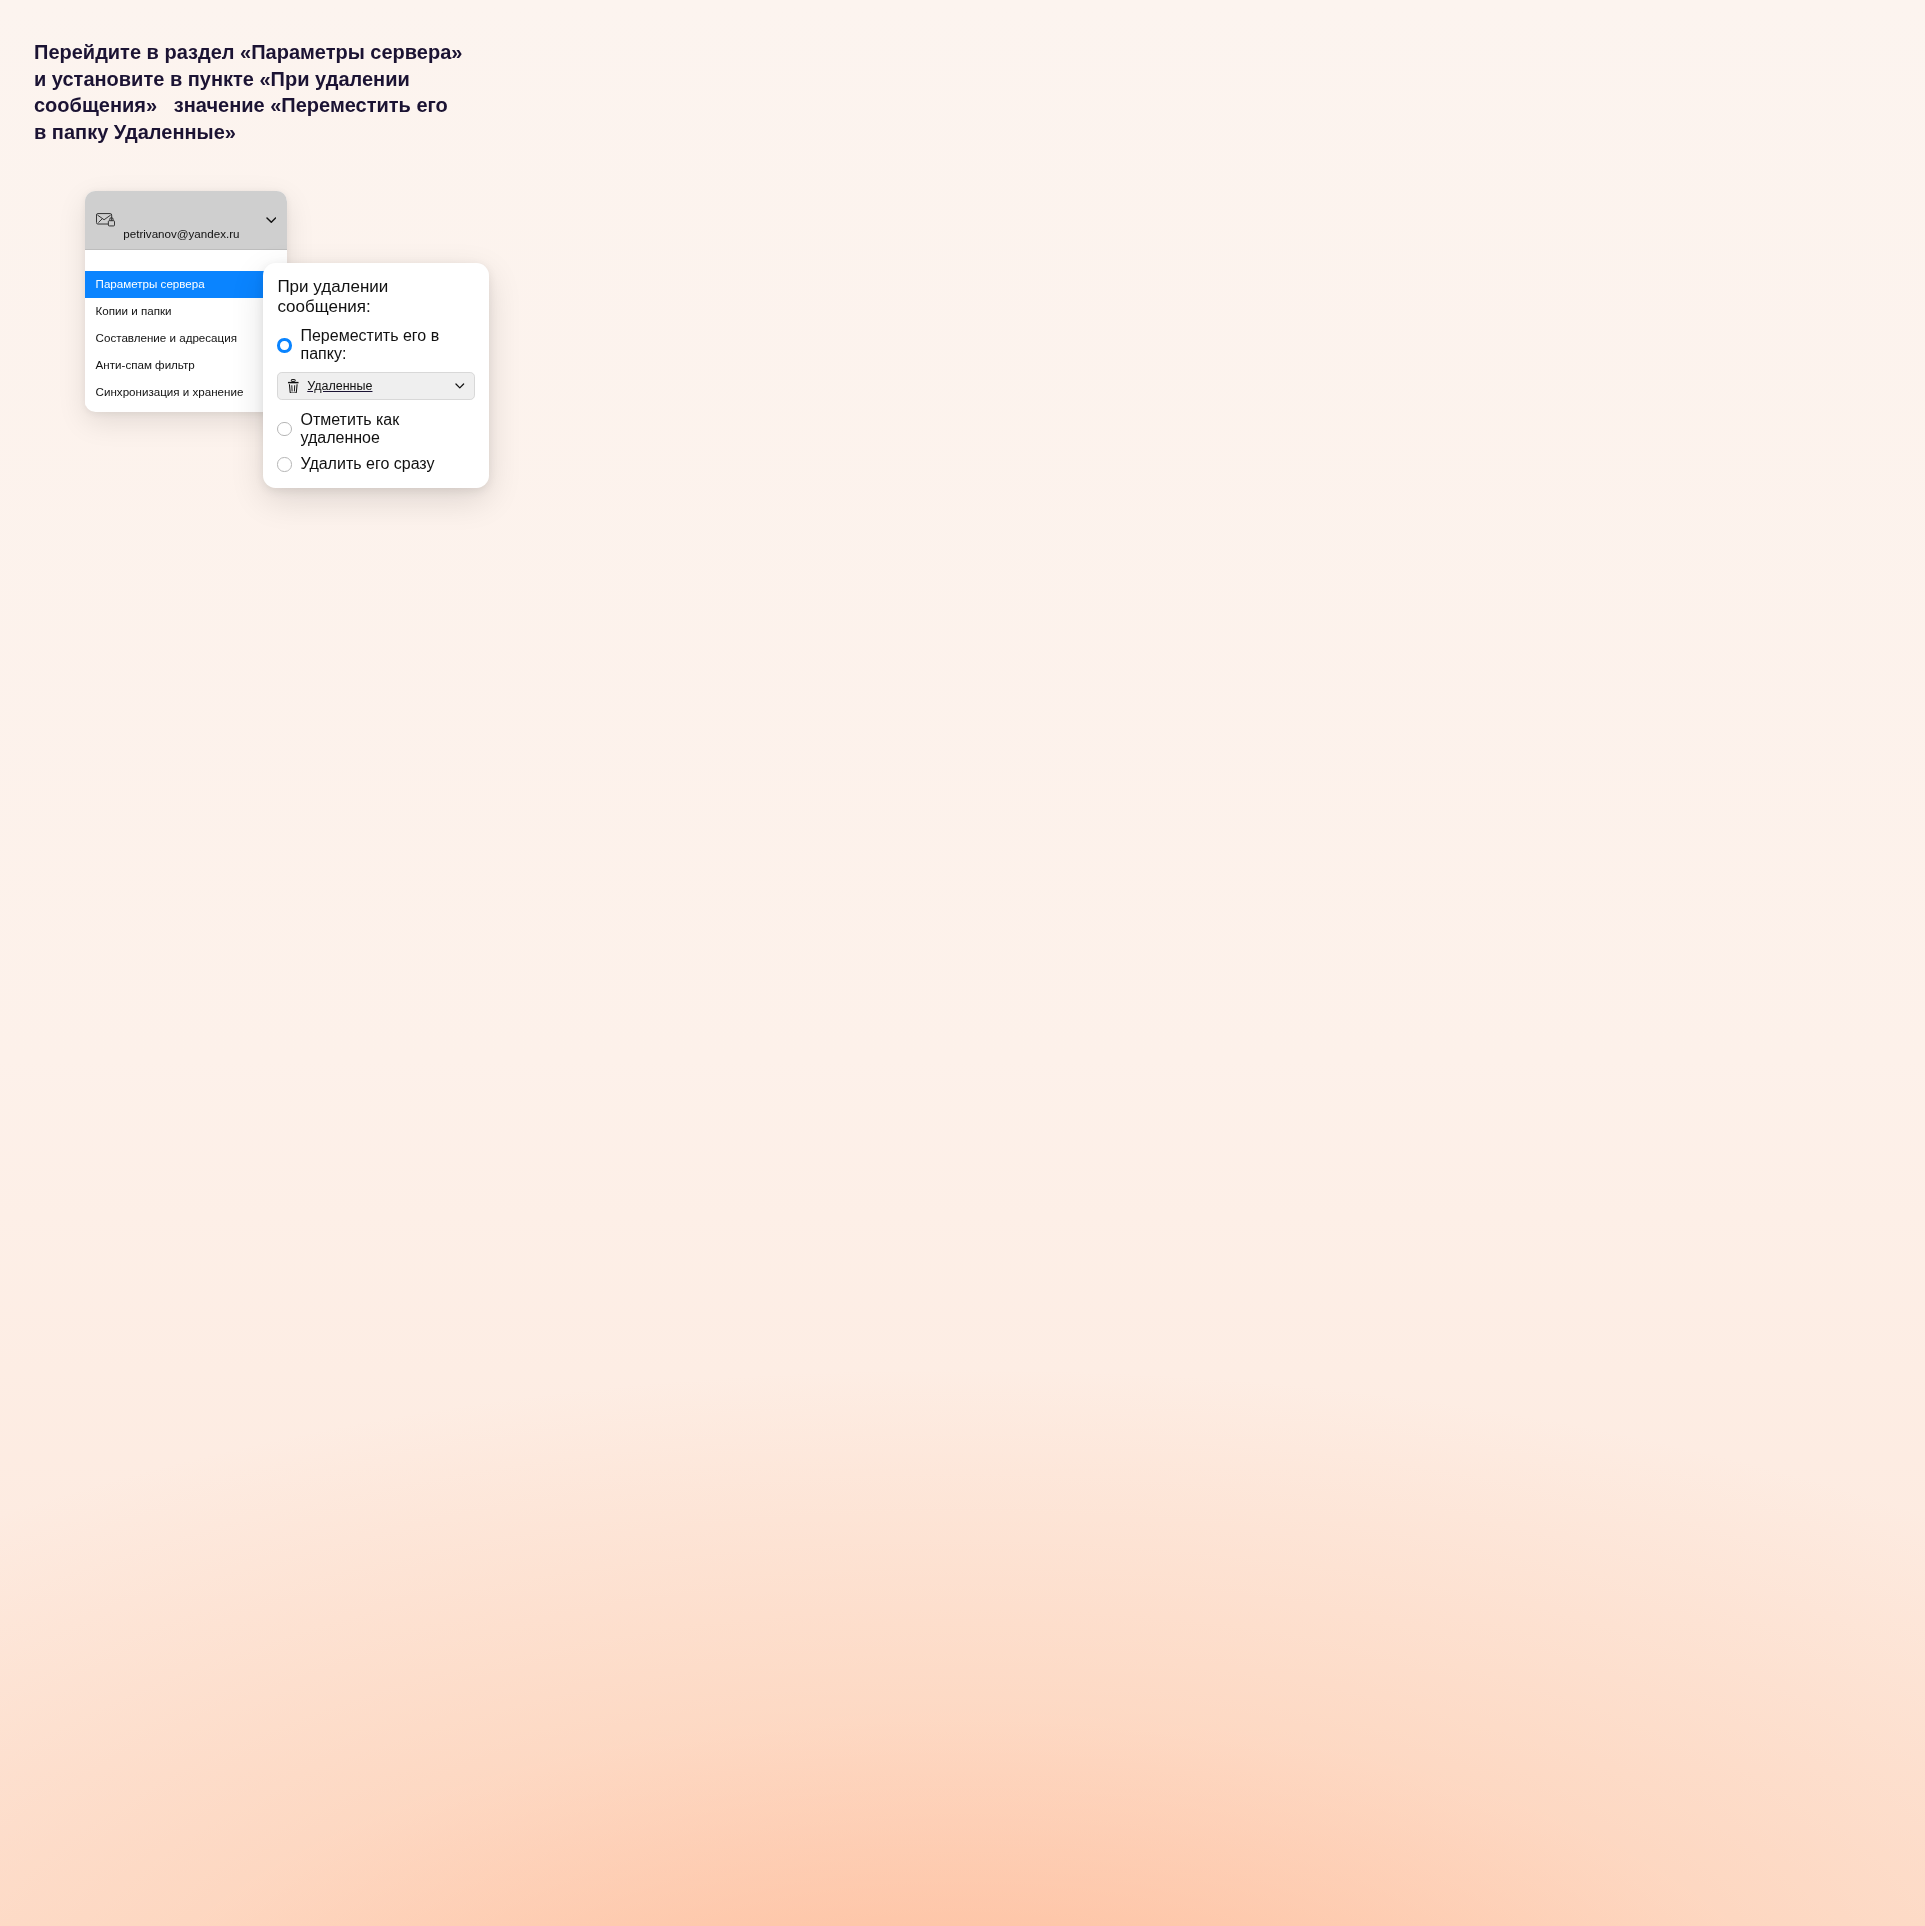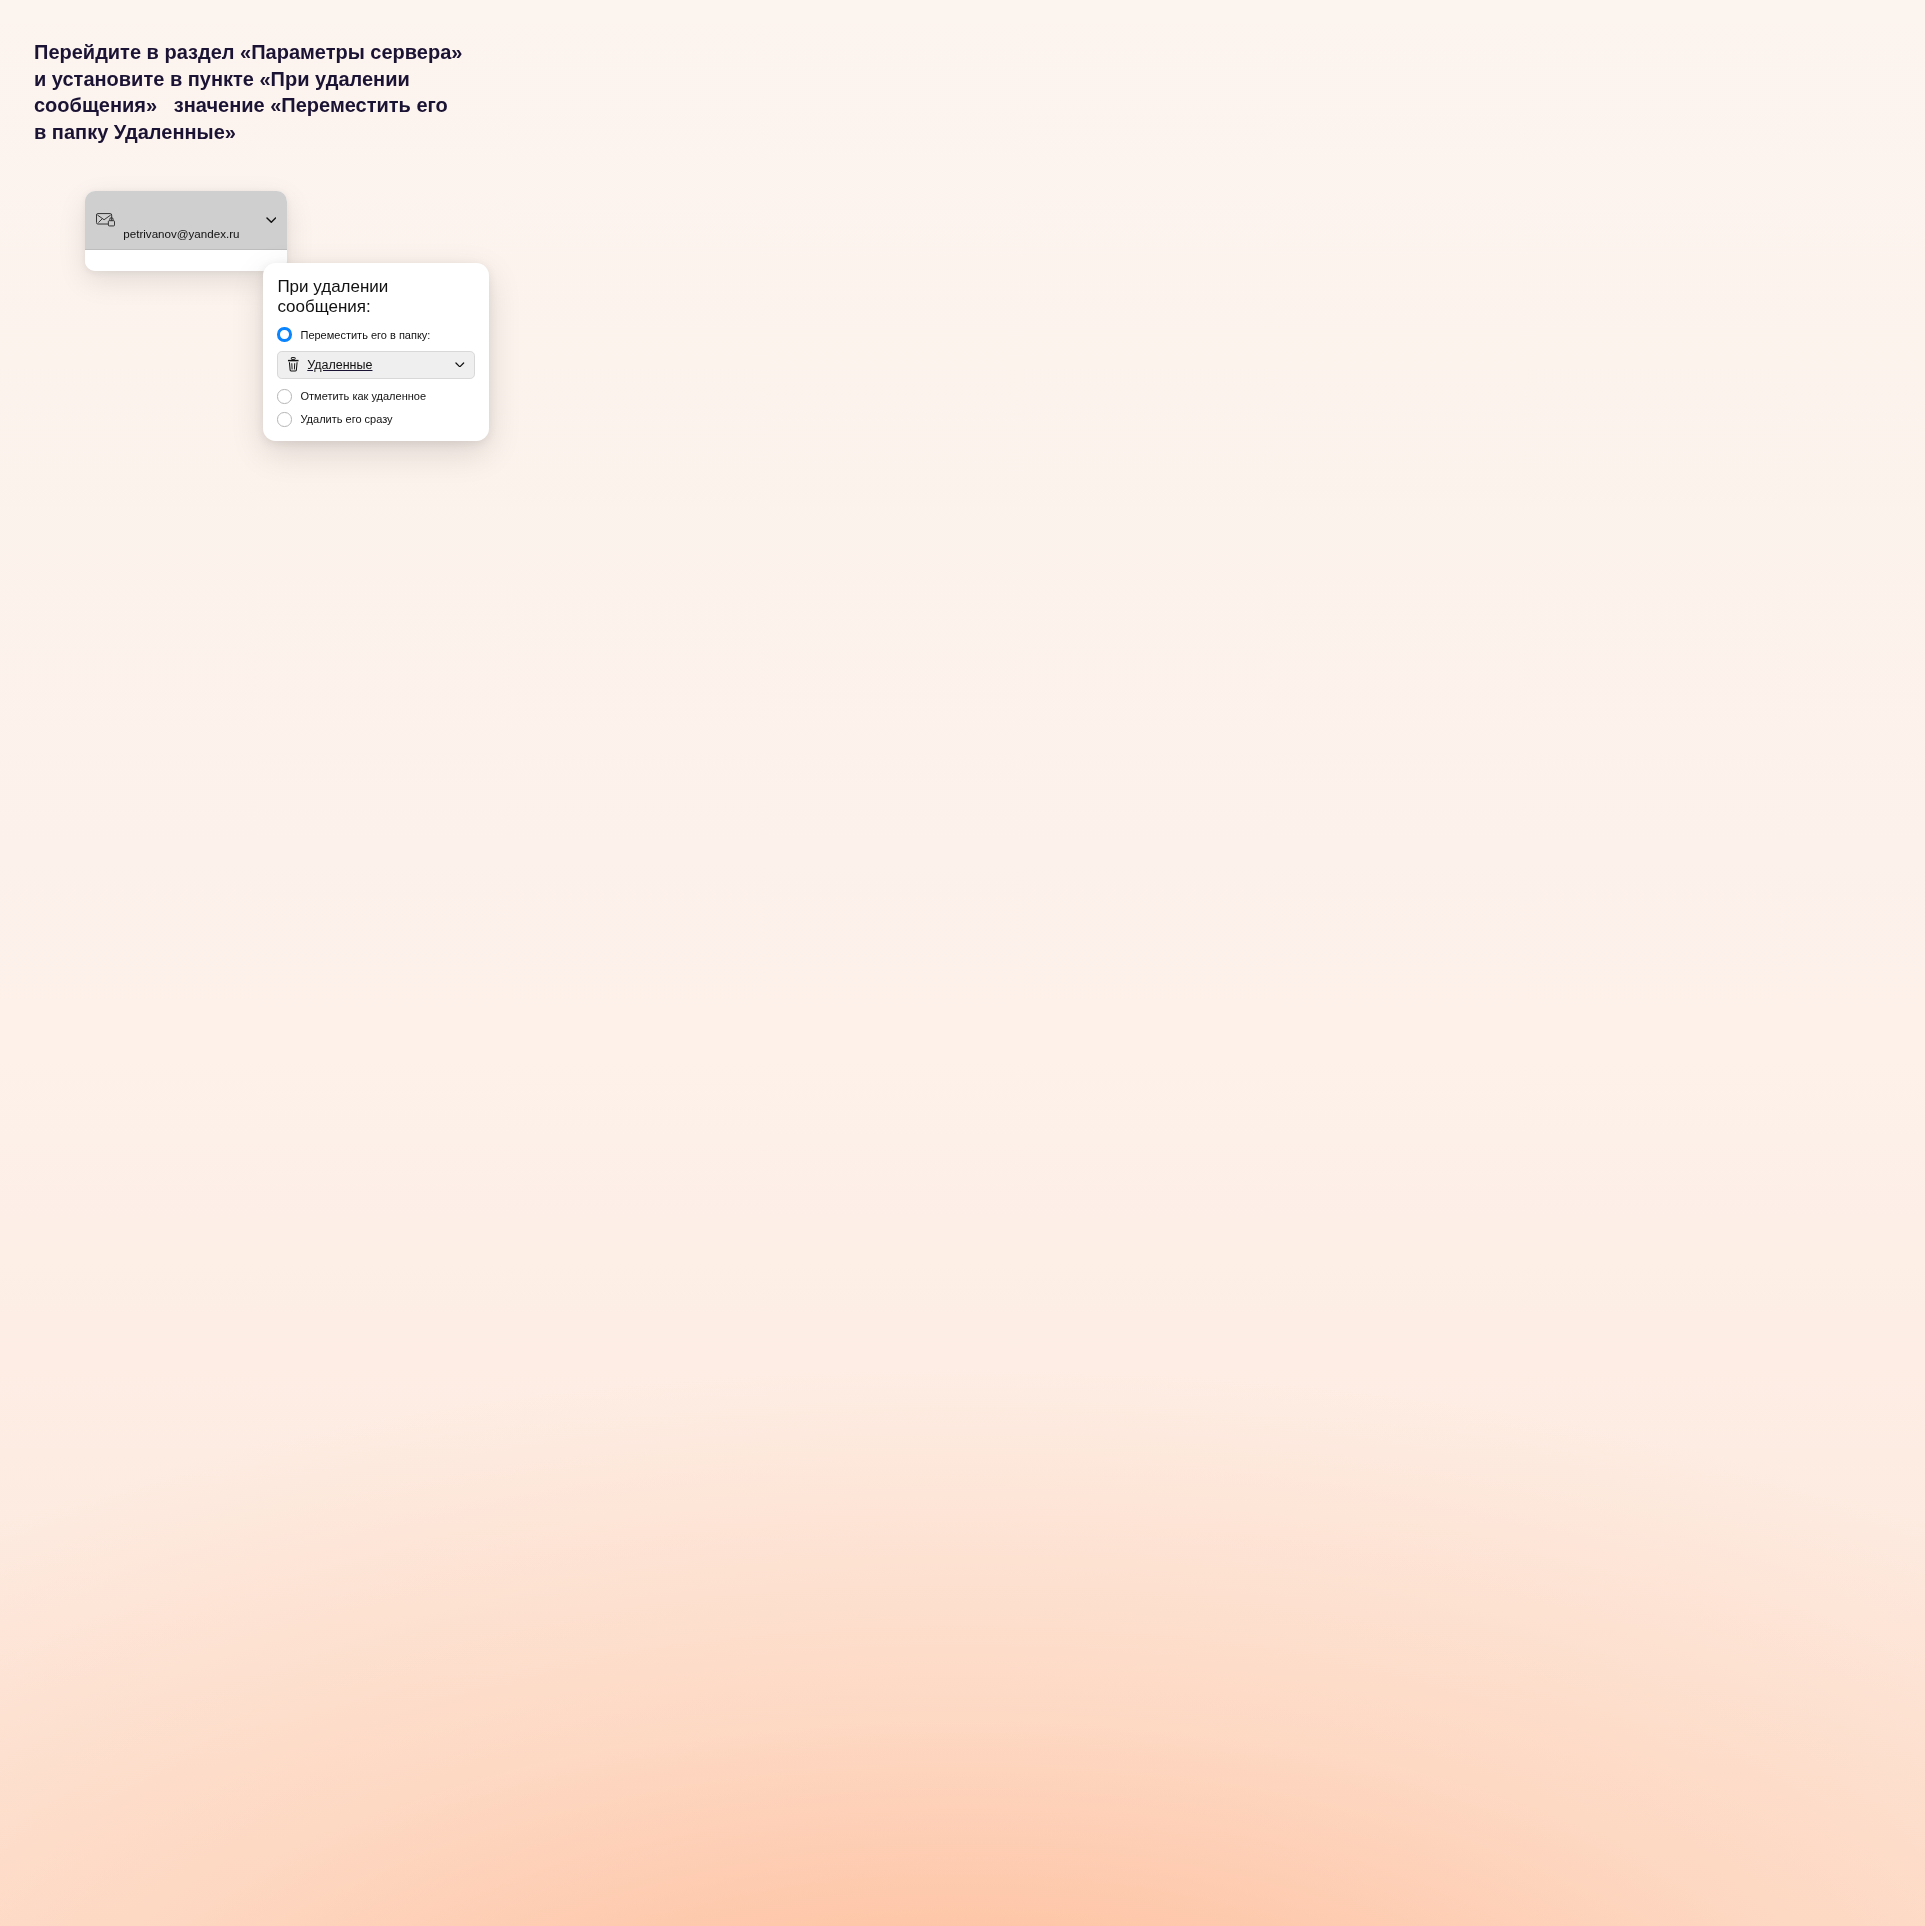--- a/index.html
+++ b/index.html
@@ -112,23 +112,22 @@
     border: 1px solid #b6b6b6;
     flex: 0 0 auto;
     display: inline-flex;
     align-items: center;
     justify-content: center;
   }
   .radio.selected {
     border: 3.4px solid #0a84ff;
   }
   .opt-label {
-    font-size: 11px;
-    color: #111;
-    text-align: right;
+    font-size: 16px;
+    color: #111;
   }
   .folder-select {
     display: flex;
     align-items: center;
     gap: 7.7px;
     background: #efefef;
     border: 0.5px solid #d8d8d8;
     border-radius: 4.8px;
     padding: 5.8px 8.7px;
     margin: 1.9px 0 10.6px 0;
@@ -163,20 +162,27 @@
         </svg>
       </span>
       <span class="account-email">petrivanov@yandex.ru</span>
       <span>
         <svg width="10.6" height="6.7" viewBox="0 0 22 14">
           <path d="M2 2 L11 11 L20 2" fill="none" stroke="#111" stroke-width="3" stroke-linecap="round" stroke-linejoin="round"></path>
         </svg>
       </span>
     </div>
     <div class="spacer-row"></div>
+    <div class="menu">
+      <div class="menu-item active">Параметры сервера</div>
+      <div class="menu-item">Копии и папки</div>
+      <div class="menu-item">Составление и адресация</div>
+      <div class="menu-item">Анти-спам фильтр</div>
+      <div class="menu-item">Синхронизация и хранение</div>
+    </div>
   </div>
 
   <div class="panel-right">
     <div class="section-title">При удалении сообщения:</div>
 
     <div class="opt">
       <span class="radio selected"></span>
       <span class="opt-label">Переместить его в папку:</span>
     </div>
 

